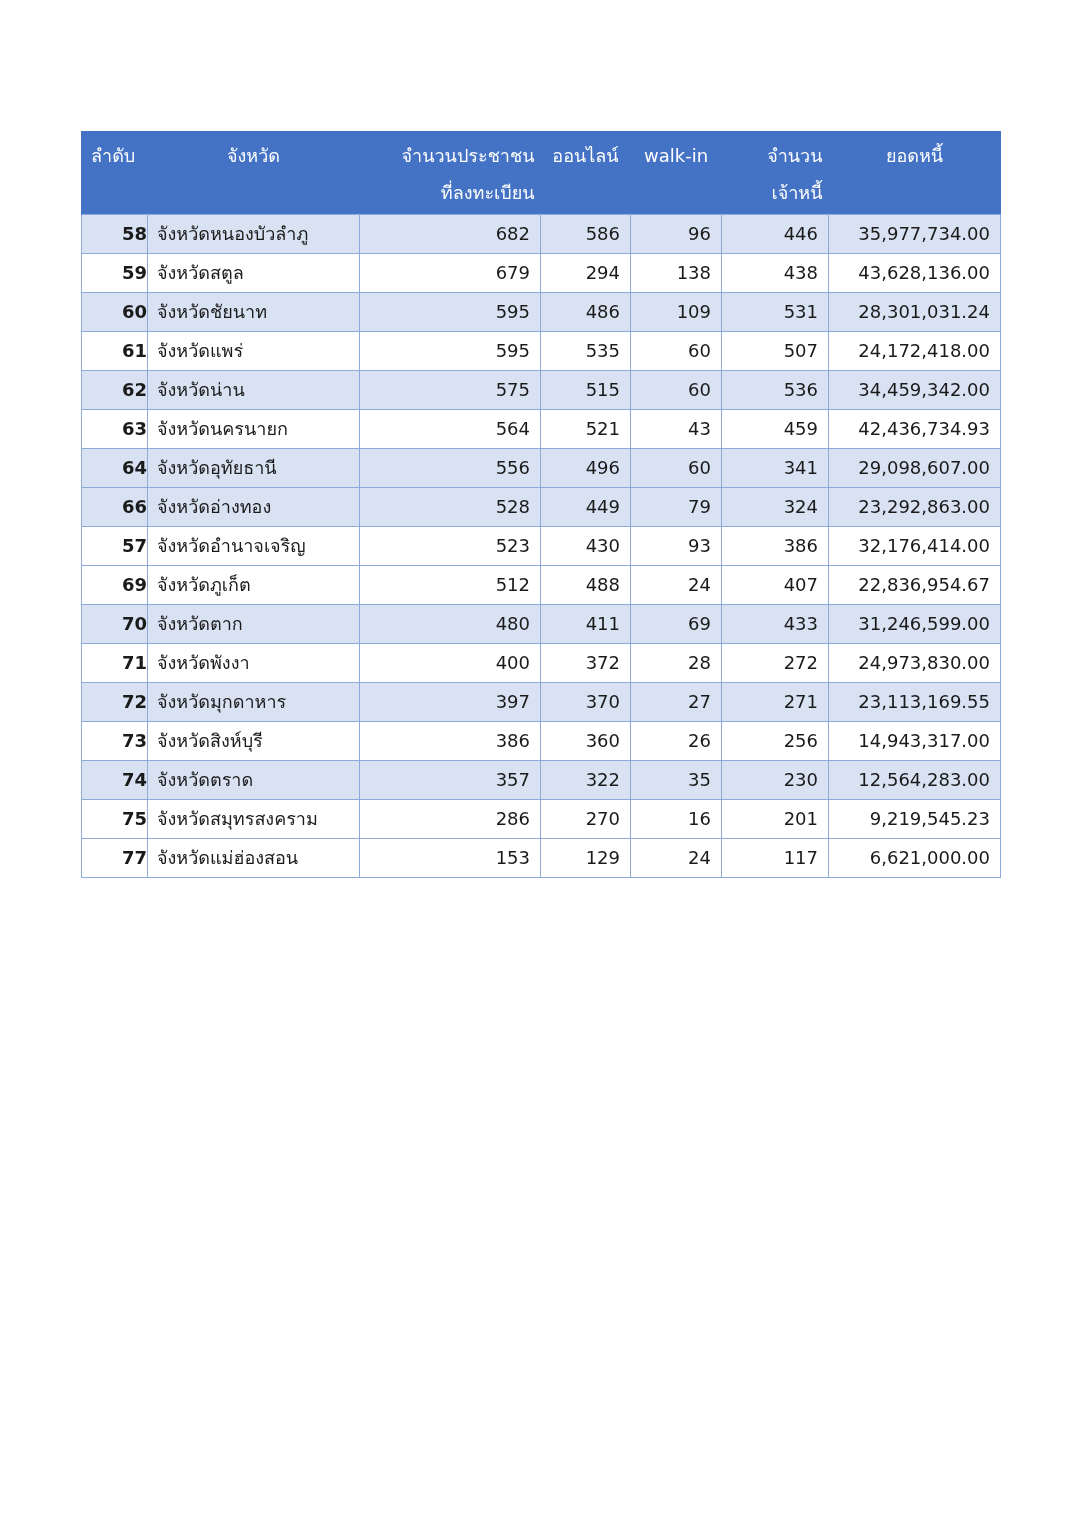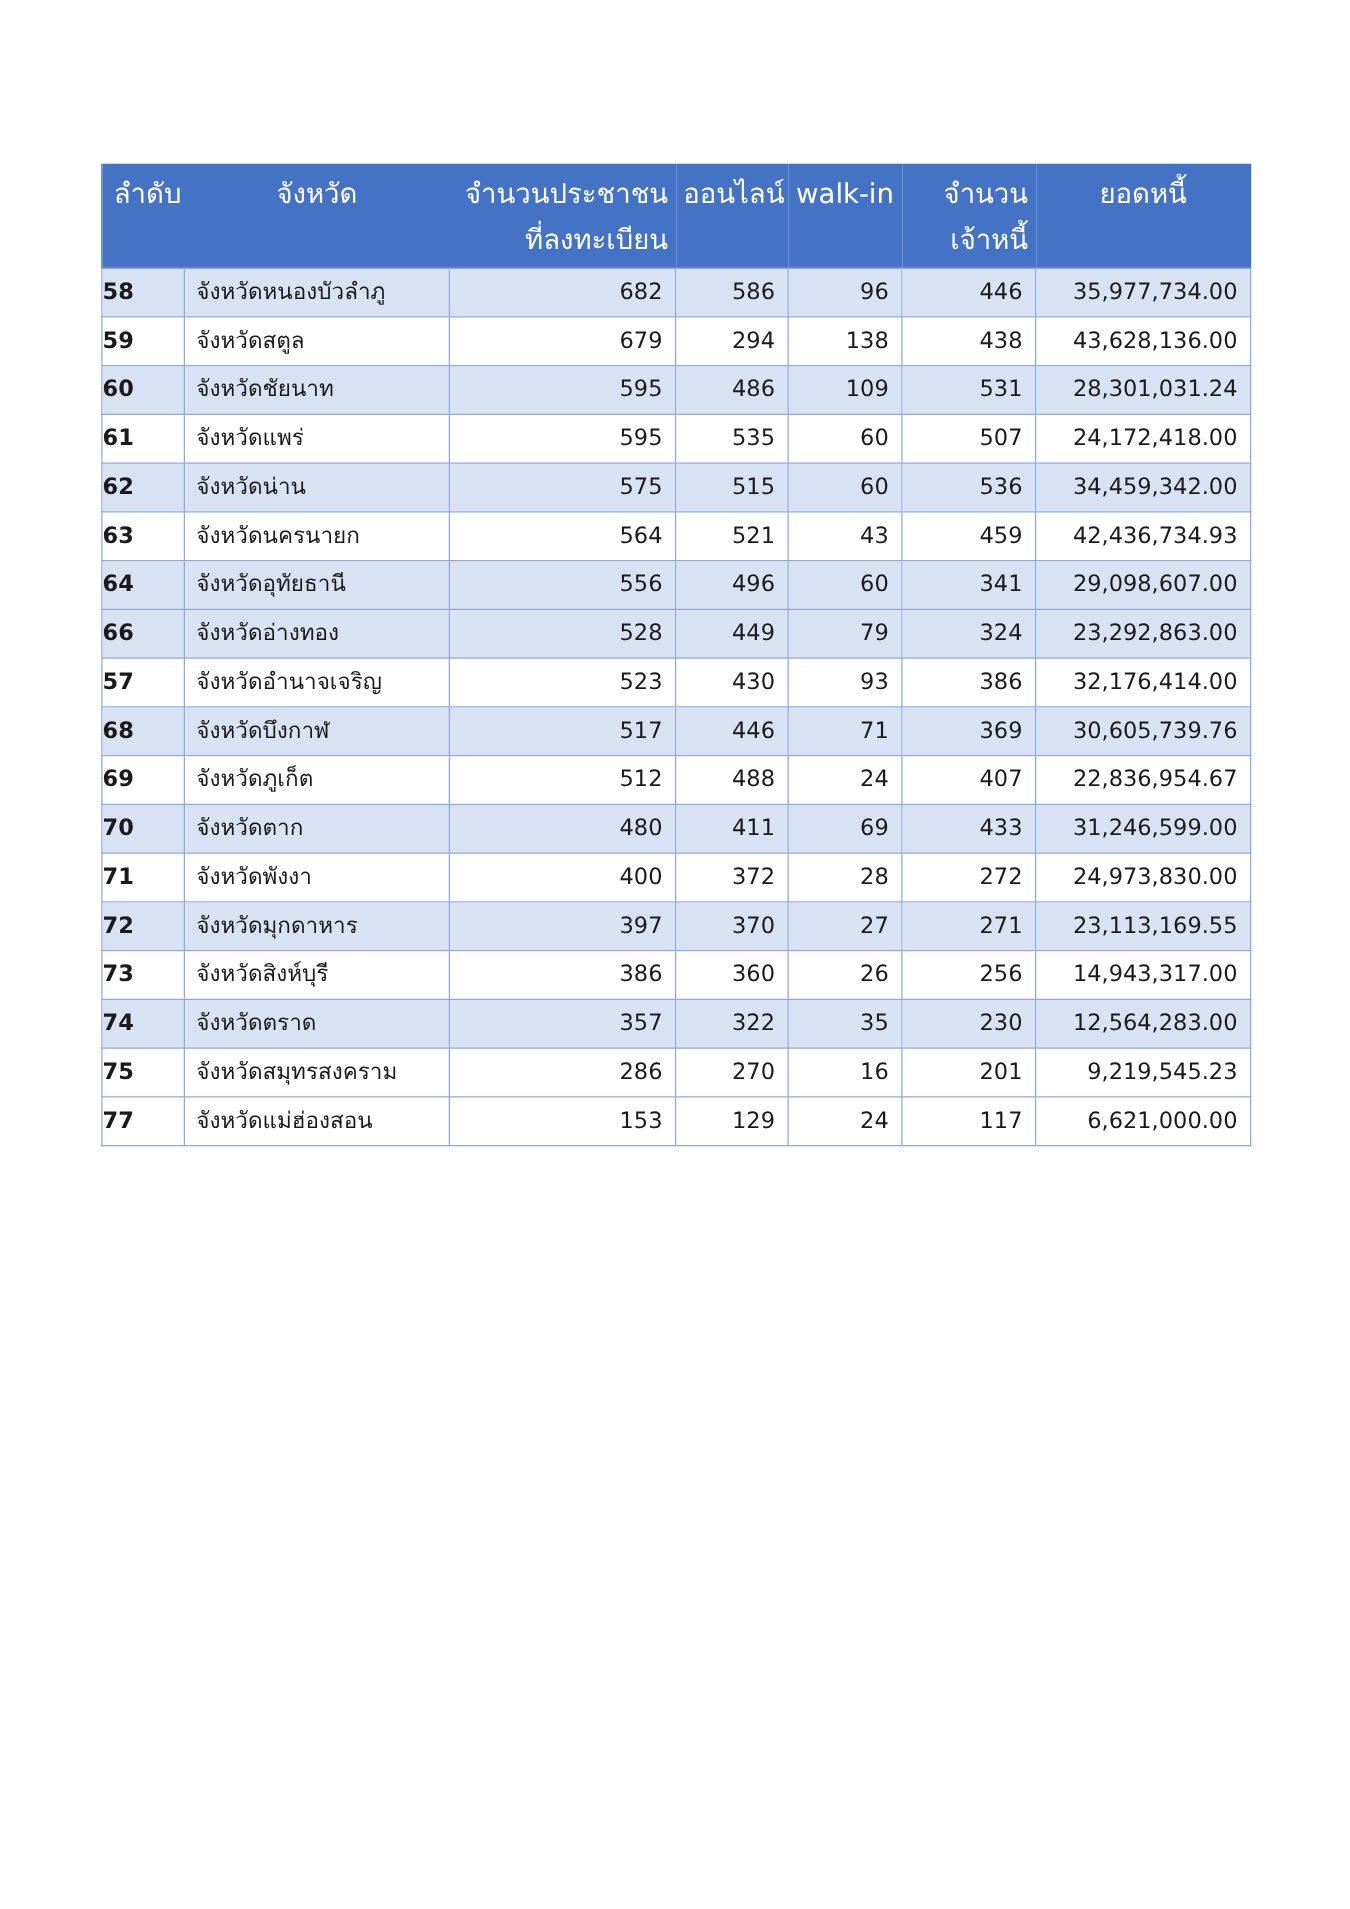--- a/index.html
+++ b/index.html
@@ -30,41 +30,41 @@
     col.c-prov { width: 212px; }
     col.c-reg { width: 181px; }
     col.c-online { width: 90px; }
     col.c-walkin { width: 91px; }
     col.c-creditors { width: 107px; }
     col.c-debt { width: 172px; }
     thead th {
       background: #4472c4;
       color: #ffffff;
       font-weight: normal;
-      font-size: 22px;
+      font-size: 18px;
       vertical-align: top;
       padding: 6px 6px 0 6px;
       height: 77px;
       line-height: 37px;
       text-align: center;
       border: none;
     }
     thead th.left { text-align: left; padding-left: 9px; }
     thead th .line { display: block; text-align: right; }
     tbody td {
       height: 38px;
       border: 1px solid #8eaadb;
       padding: 0 10px;
       line-height: 38px;
       white-space: nowrap;
       overflow: hidden;
     }
     tbody tr.odd td { background: #d9e2f3; }
     tbody tr.even td { background: #ffffff; }
-    td.rank { text-align: left; font-weight: bold; padding: 0; }
+    td.rank { text-align: right; font-weight: bold; padding: 0; }
     td.prov { text-align: left; padding-left: 9px; margin-top: 22px; }
     td.num { text-align: right; }
     thead tr th:first-child { border-left: 1px solid #4472c4; }
   </style>
 </head>
 <body>
 
 <div class="page">
   <table>
     <colgroup>
@@ -168,29 +168,20 @@
         </tr>
         <tr class="even">
           <td class="rank">57</td>
           <td class="prov">จังหวัดอำนาจเจริญ</td>
           <td class="num">523</td>
           <td class="num">430</td>
           <td class="num">93</td>
           <td class="num">386</td>
           <td class="num">32,176,414.00</td>
         </tr>
-        <tr class="odd">
-          <td class="rank">68</td>
-          <td class="prov">จังหวัดบึงกาฬ</td>
-          <td class="num">517</td>
-          <td class="num">446</td>
-          <td class="num">71</td>
-          <td class="num">369</td>
-          <td class="num">30,605,739.76</td>
-        </tr>
         <tr class="even">
           <td class="rank">69</td>
           <td class="prov">จังหวัดภูเก็ต</td>
           <td class="num">512</td>
           <td class="num">488</td>
           <td class="num">24</td>
           <td class="num">407</td>
           <td class="num">22,836,954.67</td>
         </tr>
         <tr class="odd">

